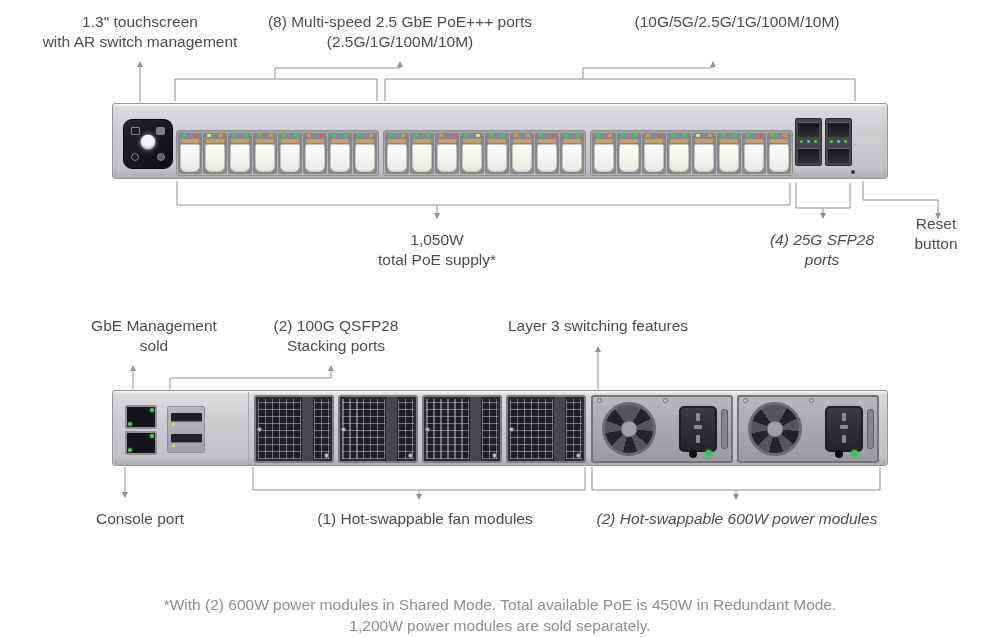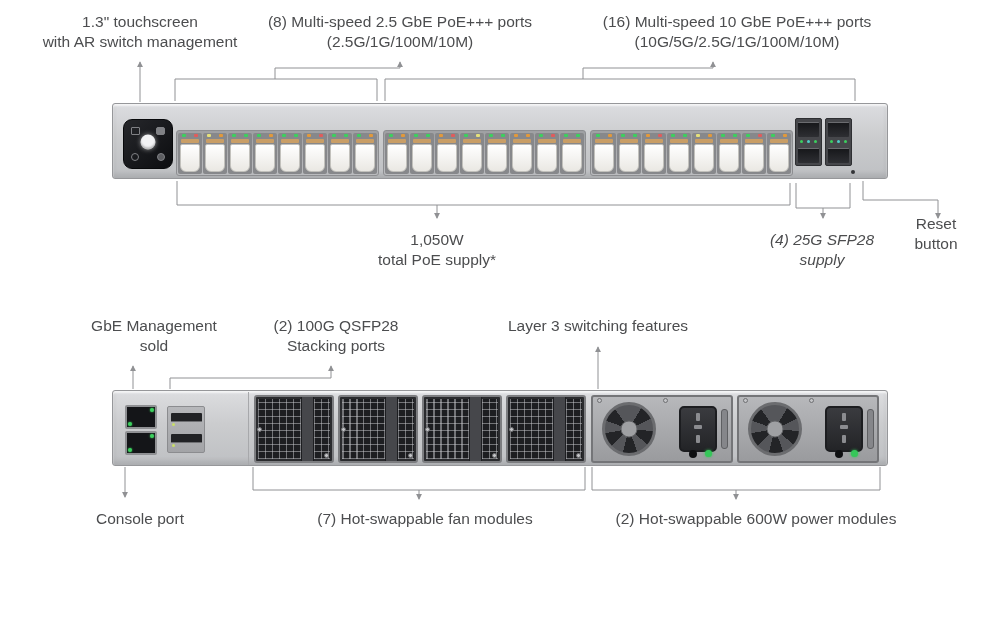--- a/index.html
+++ b/index.html
@@ -136,21 +136,20 @@
 
   <div class="lbl" style="left:140px;top:12px;">
     <div>1.3" touchscreen</div>
     <div>with AR switch management</div>
   </div>
   <div class="lbl" style="left:400px;top:12px;">
     <div>(8) Multi-speed 2.5 GbE PoE+++ ports</div>
     <div>(2.5G/1G/100M/10M)</div>
   </div>
   <div class="lbl" style="left:737px;top:12px;">
-    <div>(16) Multi-speed 10 GbE PoE+++ ports</div>
     <div>(10G/5G/2.5G/1G/100M/10M)</div>
   </div>
 
   <div class="chassis front">
     <div class="screen">
       <span class="corner-icon ci-tl"></span>
       <span class="corner-icon ci-tr"></span>
       <span class="corner-icon ci-bl"></span>
       <span class="corner-icon ci-br"></span>
       <span class="screen-dial"></span>
@@ -325,21 +324,21 @@
     </div>
     <span class="reset-dot"></span>
   </div>
 
   <div class="lbl" style="left:437px;top:230px;">
     <div>1,050W</div>
     <div>total PoE supply*</div>
   </div>
   <div class="lbl" style="left:822px;top:230px;font-style:italic;">
     <div>(4) 25G SFP28</div>
-    <div>supply</div>
+    <div>ports</div>
   </div>
   <div class="lbl" style="left:936px;top:214px;">
     <div>Reset</div>
     <div>button</div>
   </div>
 
   <div class="lbl" style="left:154px;top:316px;">
     <div>GbE Management</div>
     <div>sold</div>
   </div>
@@ -426,20 +425,24 @@
           <div class="screw t1"></div>
           <div class="screw t2"></div>
         </div>
       </div>
   </div>
 
   <div class="lbl" style="left:140px;top:509px;">
     <div>Console port</div>
   </div>
   <div class="lbl" style="left:425px;top:509px;">
-    <div>(7) Hot-swappable fan modules</div>
-  </div>
-  <div class="lbl" style="left:756px;top:509px;">
+    <div>(1) Hot-swappable fan modules</div>
+  </div>
+  <div class="lbl" style="left:737px;top:509px;font-style:italic;">
     <div>(2) Hot-swappable 600W power modules</div>
   </div>
 
+  <div class="footnote">
+    <div>*With (2) 600W power modules in Shared Mode. Total available PoE is 450W in Redundant Mode.</div>
+    <div>1,200W power modules are sold separately.</div>
+  </div>
 
 </div>
 
 </body></html>

